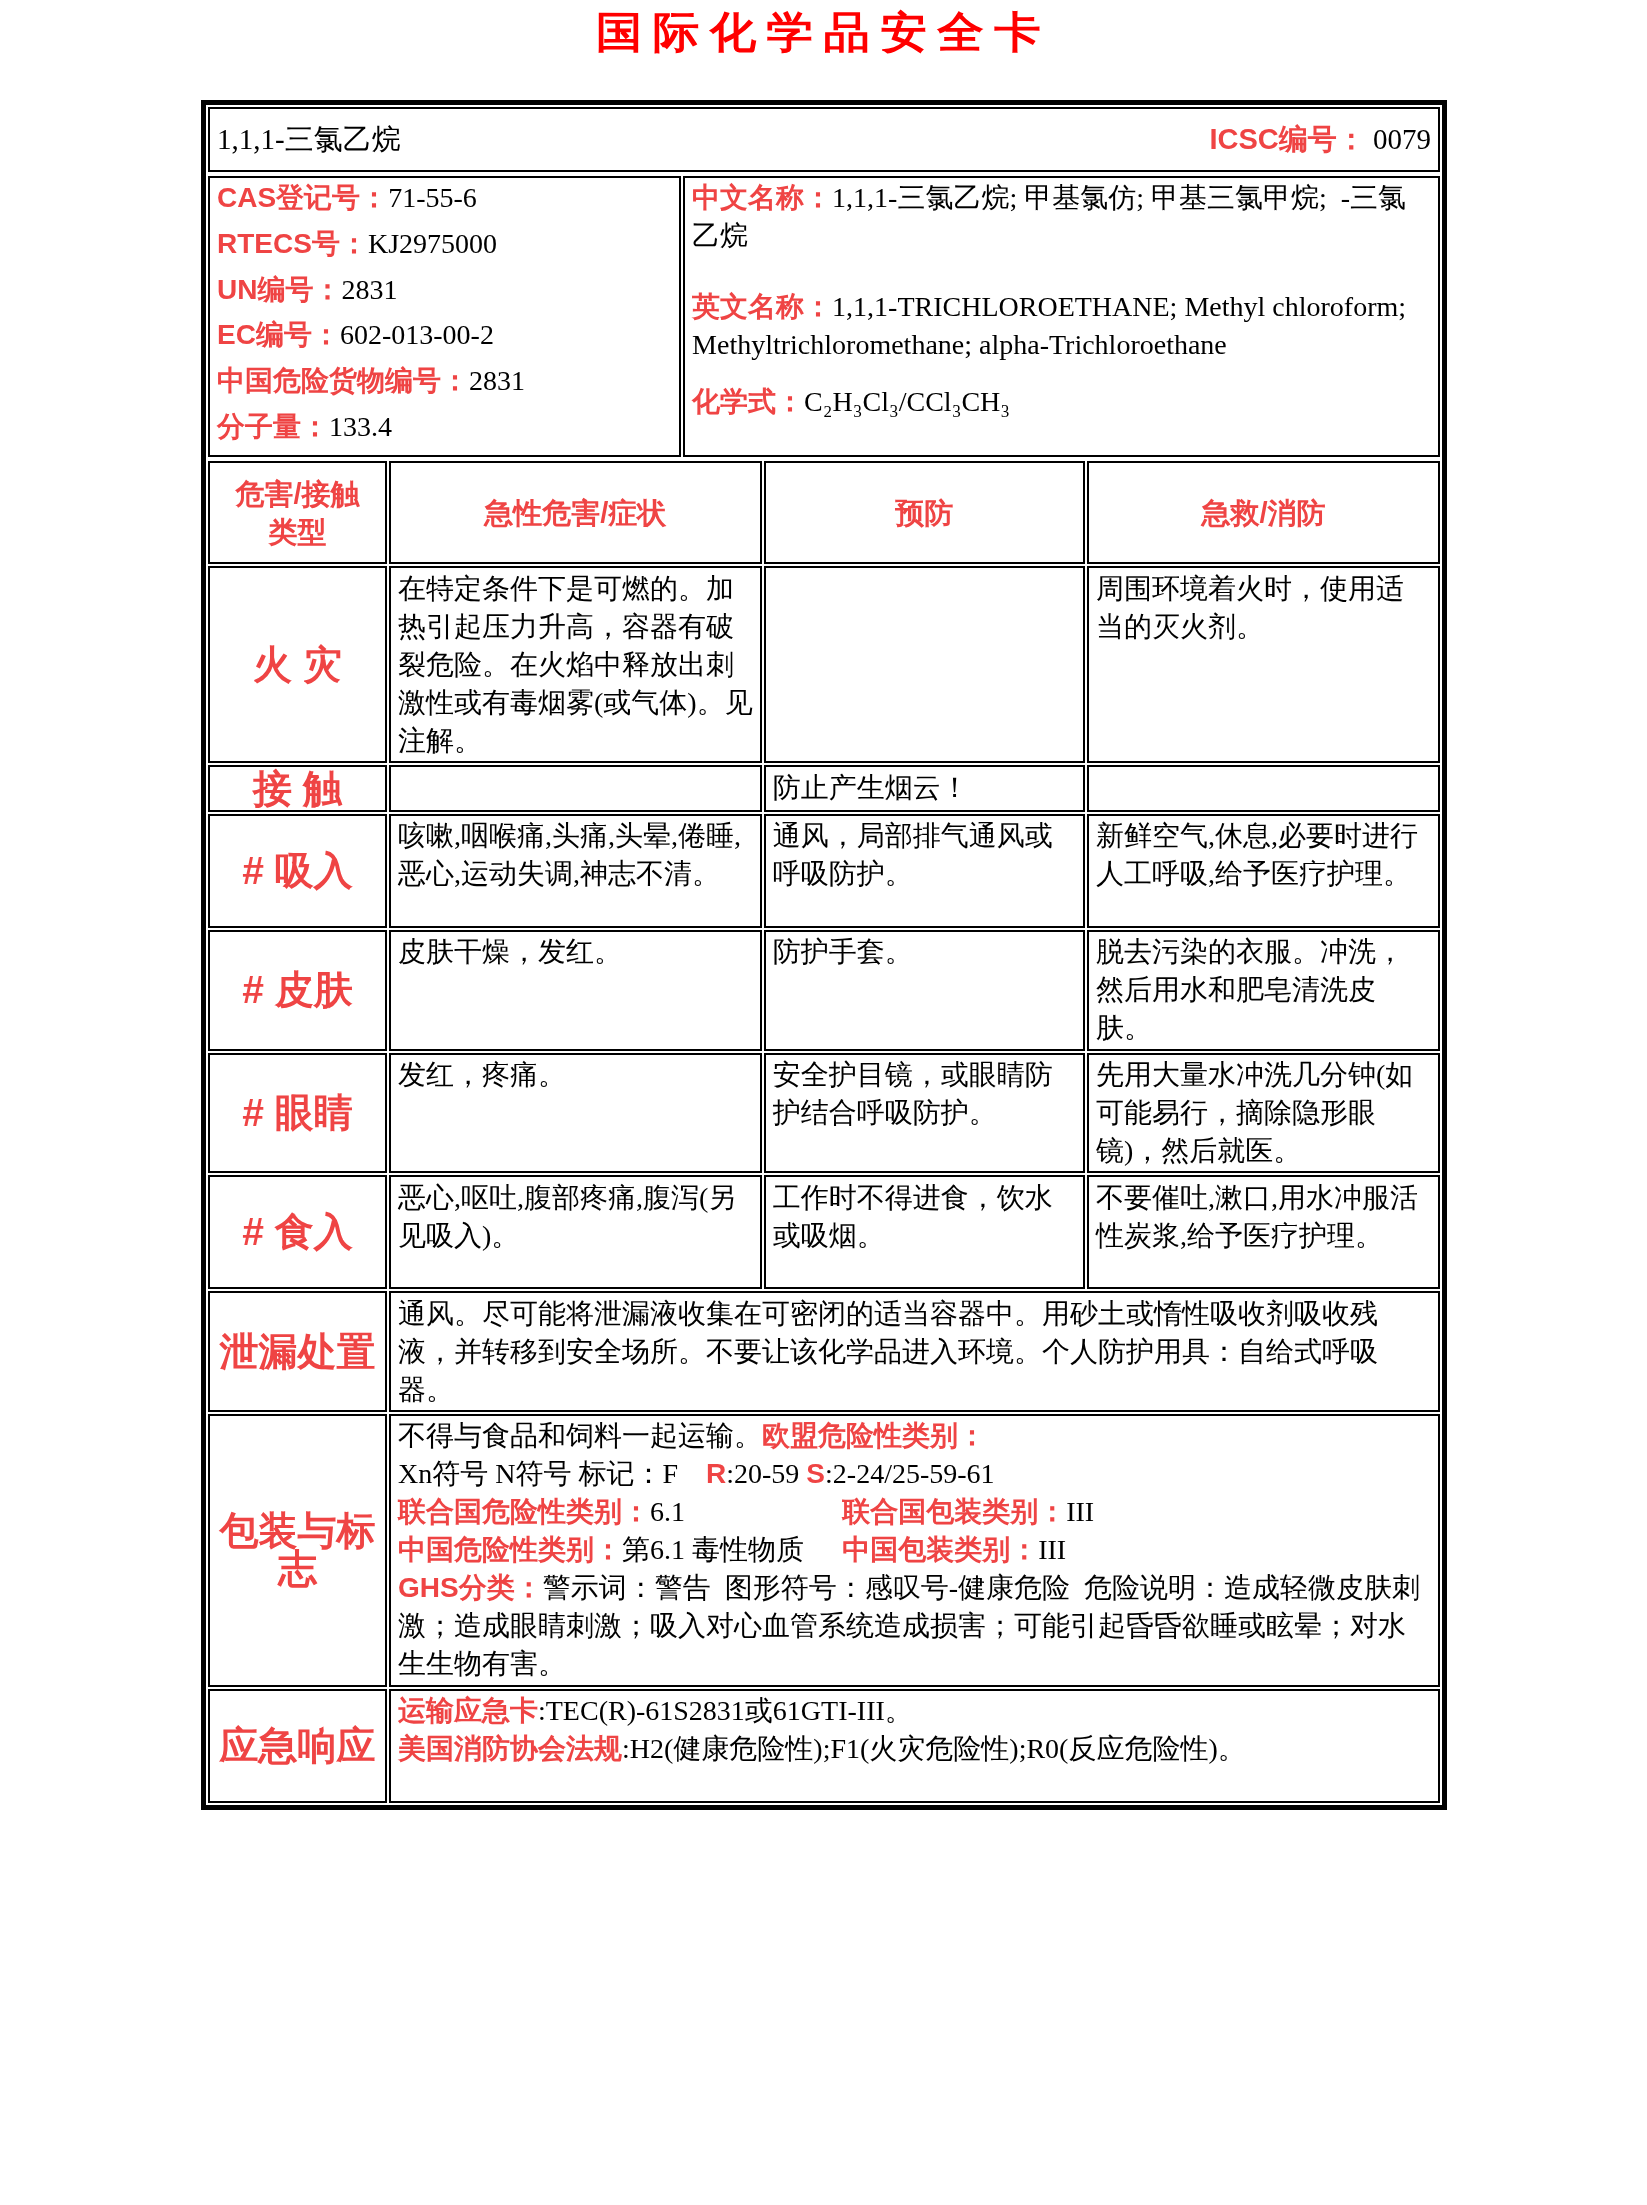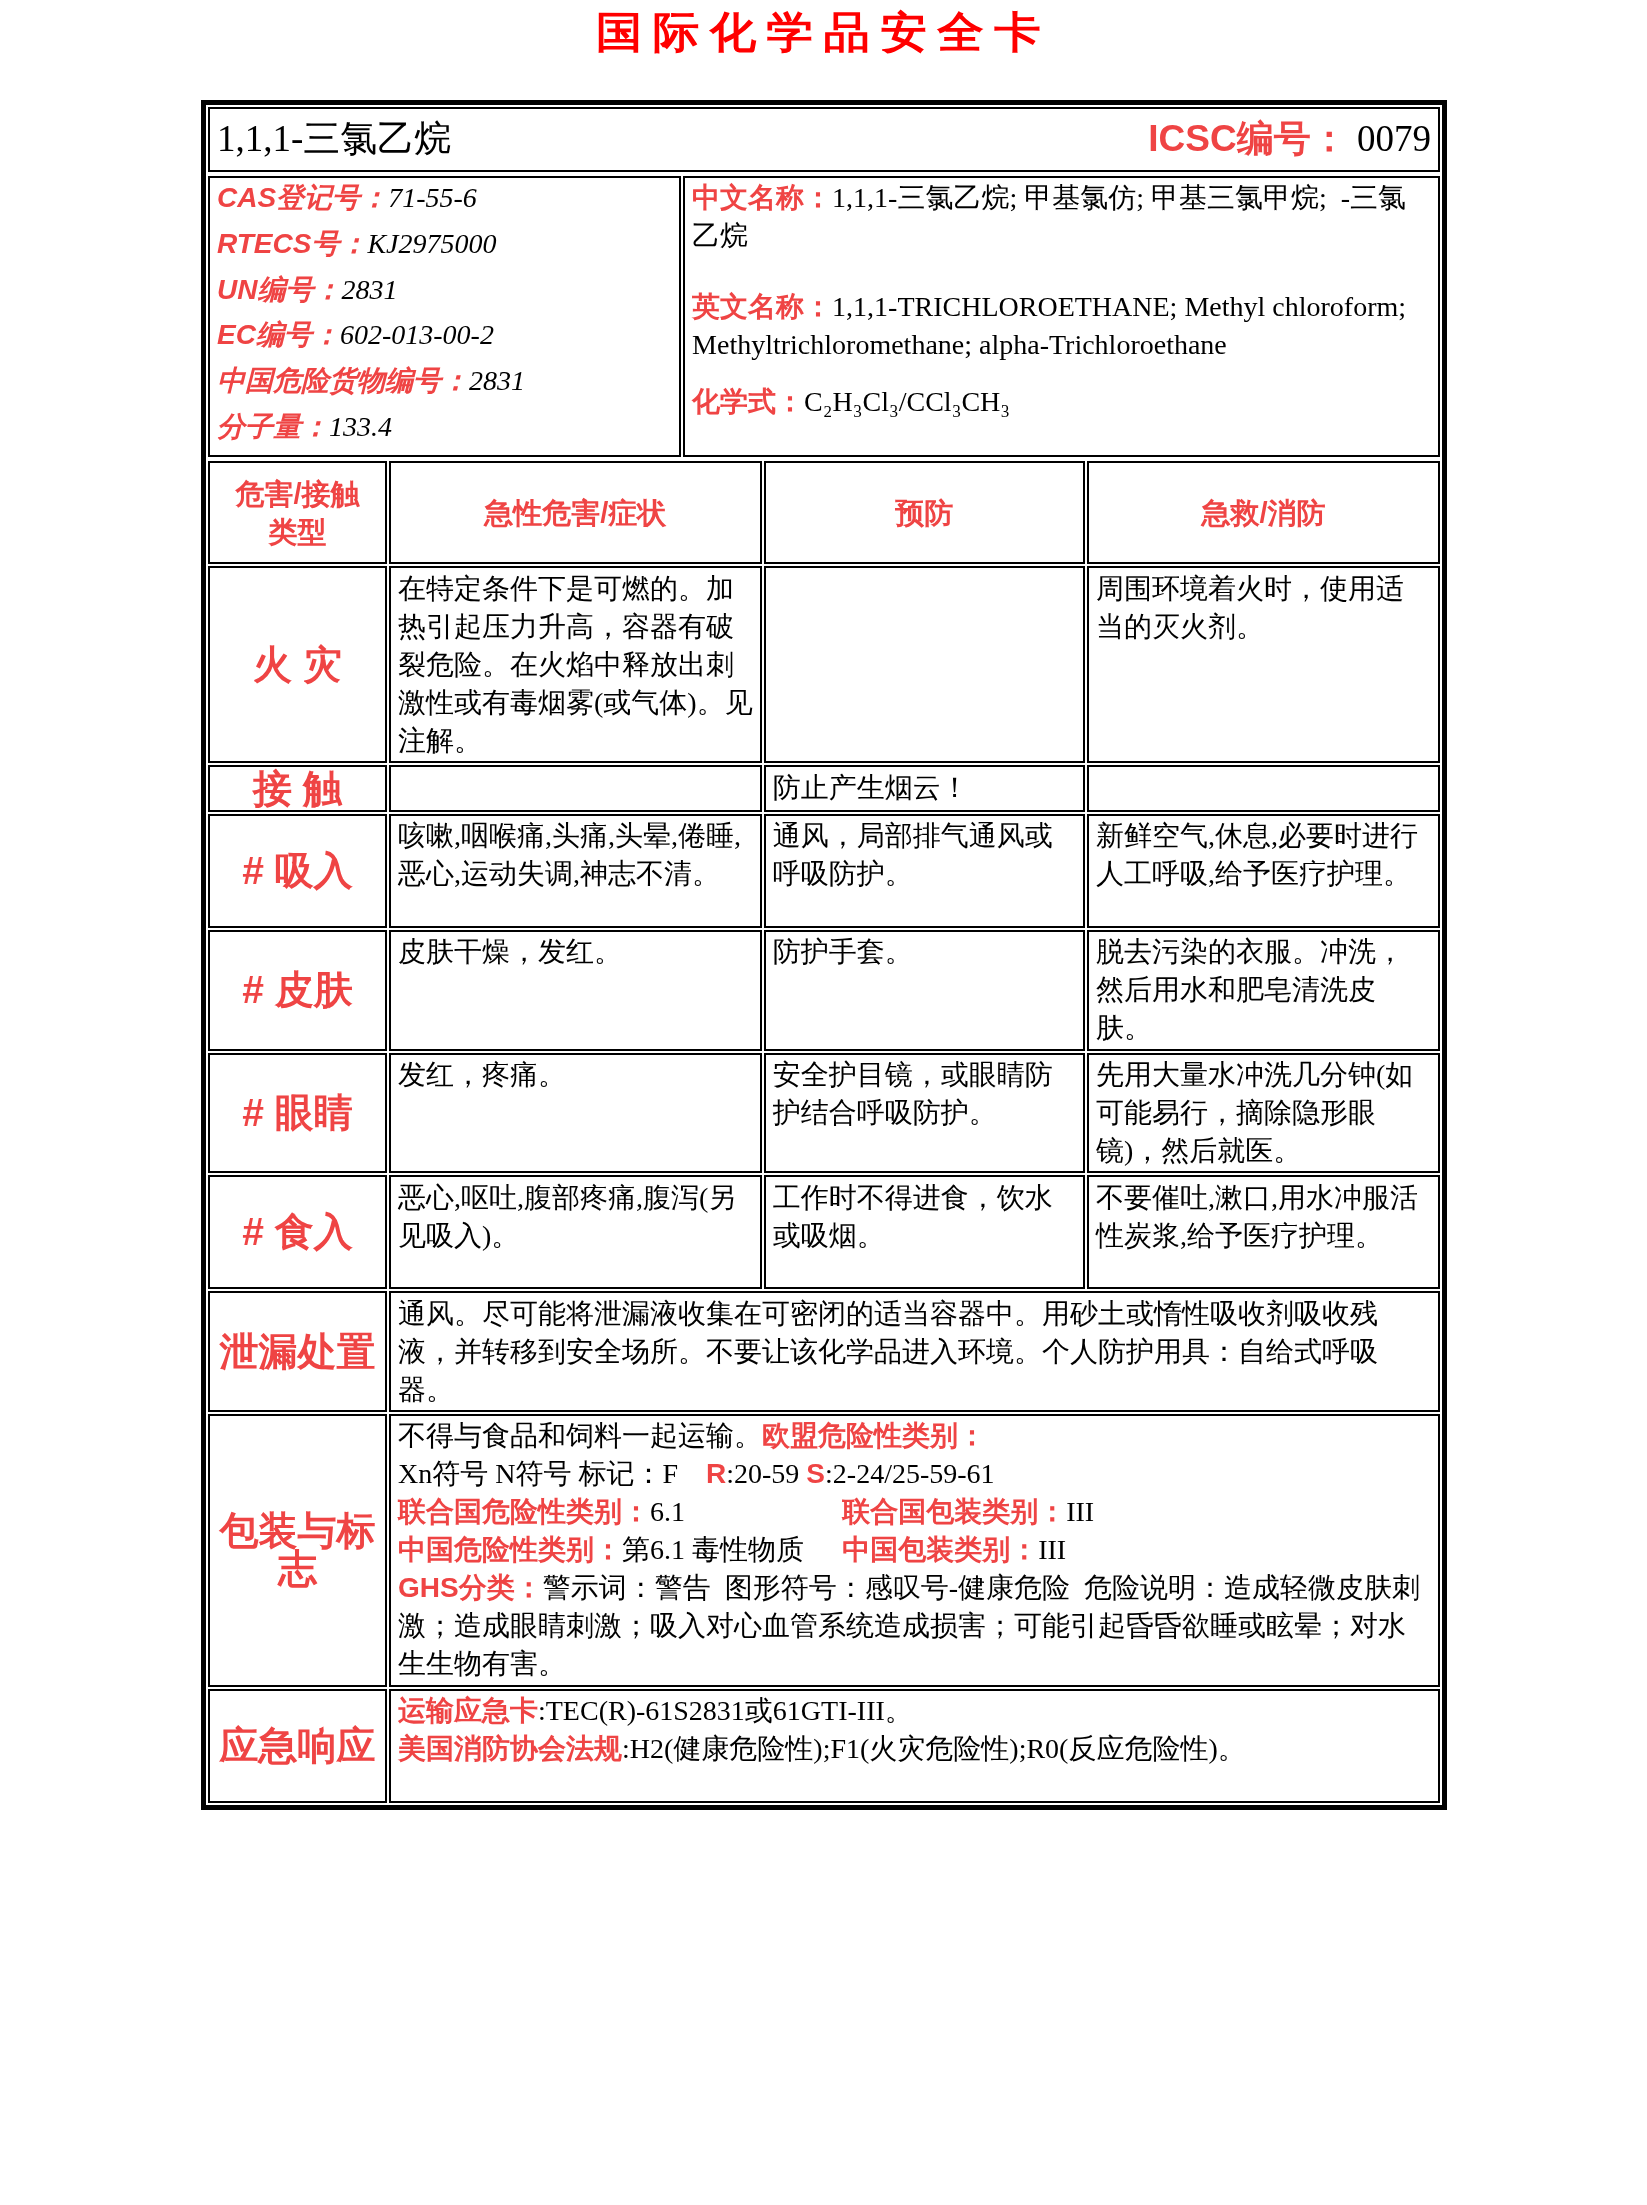--- a/index.html
+++ b/index.html
@@ -55,27 +55,27 @@
   }
   .black { color: #000000; }
   .pre { white-space: pre-wrap; }
 
   
   .t-head td.cell { height: 58px; vertical-align: middle; }
   .row1 {
     display: flex;
     justify-content: space-between;
     align-items: center;
-    font-size: 37px;
+    font-size: 29px;
   }
 
   
   .t-info td.cell { height: 273px; }
   .info-left  { width: 37%; }
-  .id-line { margin-bottom: 7.7px; font-style: italic; }
+  .id-line { margin-bottom: 7.7px; }
   .name-block { margin-bottom: 0; }
   .name-block.en { margin-top: 33px; }
   .name-block.formula { margin-top: 19px; }
 
   
   .t-hazard td.lbl {
     vertical-align: middle;
     text-align: center;
     font-size: 39px;
   }

